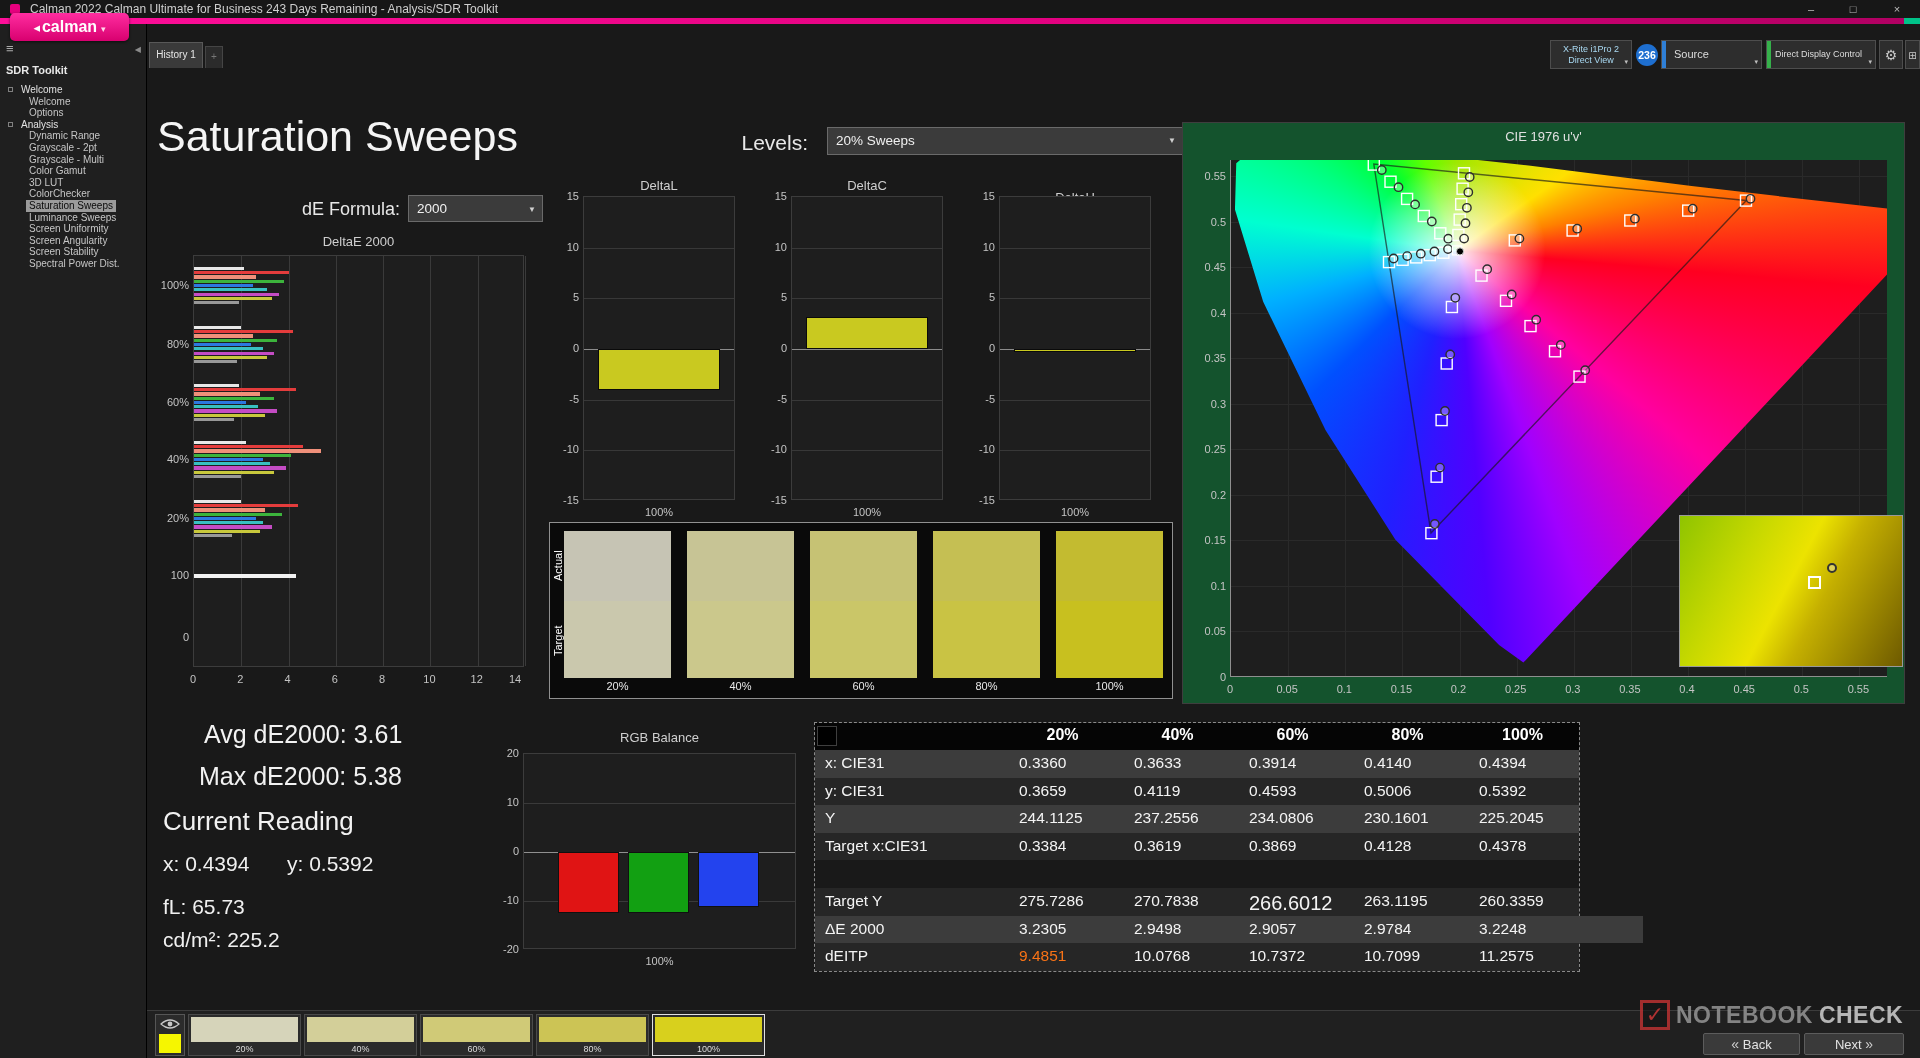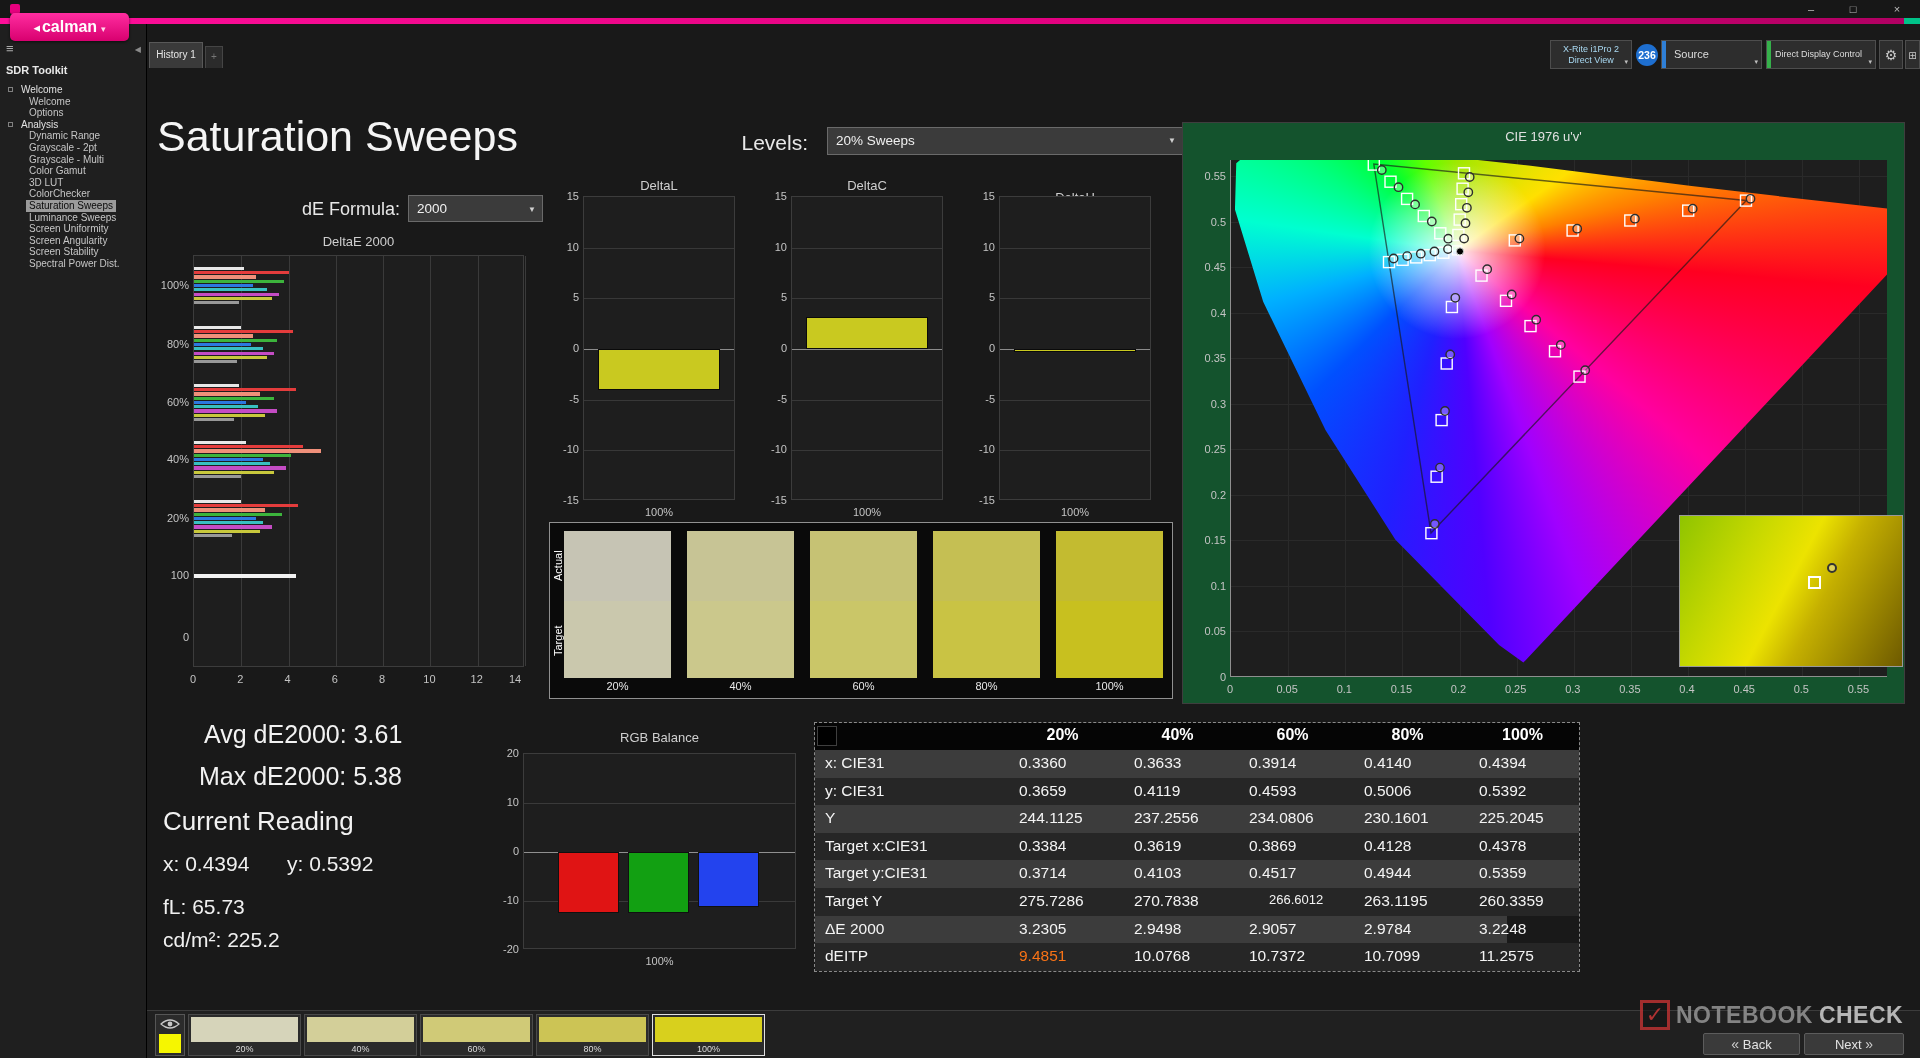--- a/index.html
+++ b/index.html
@@ -76,20 +76,21 @@
   .navbtn{position:absolute;top:1033px;height:22px;background:#3a3a3a;border:1px solid #5c5c5c;border-radius:2px;color:#e2e2e2;font-size:13px;line-height:20px;text-align:center;z-index:31;}
   #back-btn{left:1703px;width:97px;} #next-btn{left:1804px;width:100px;}
   .chev{color:#cfcfcf;font-size:14px;}
 </style>
 </head>
 <body>
 
 <div id="root">
   <div id="titlebar">
     <span id="tb-icon"></span>
+    <span id="tb-title">Calman 2022 Calman Ultimate for Business 243 Days Remaining  - Analysis/SDR Toolkit</span>
     <span id="tb-min" class="tbb">–</span>
     <span id="tb-max" class="tbb">□</span>
     <span id="tb-close" class="tbb">×</span>
   </div>
   <div id="accent">
       <span id="accent-end"></span>
     </div>
 
   <div id="logo-btn">
     <span id="logo-mark">◂</span><span>calman</span><span id="logo-arrow">▾</span>
@@ -516,37 +517,29 @@
         <div style="position: absolute; left: 664px; top: 4px; font-size: 15.5px; color: rgb(244, 244, 244);">225.2045</div>
       </div>
       <div style="position: absolute; left: 0px; top: 109.8px; width: 764px; height: 27.6px; background: rgb(38, 38, 38);">
         <div style="position: absolute; left: 10px; top: 4px; font-size: 15.5px; color: rgb(244, 244, 244);">Target x:CIE31</div>
         <div style="position: absolute; left: 204px; top: 4px; font-size: 15.5px; color: rgb(244, 244, 244);">0.3384</div>
         <div style="position: absolute; left: 319px; top: 4px; font-size: 15.5px; color: rgb(244, 244, 244);">0.3619</div>
         <div style="position: absolute; left: 434px; top: 4px; font-size: 15.5px; color: rgb(244, 244, 244);">0.3869</div>
         <div style="position: absolute; left: 549px; top: 4px; font-size: 15.5px; color: rgb(244, 244, 244);">0.4128</div>
         <div style="position: absolute; left: 664px; top: 4px; font-size: 15.5px; color: rgb(244, 244, 244);">0.4378</div>
       </div>
-      <div style="position: absolute; left: 0px; top: 137.4px; width: 764px; height: 27.6px; background: rgb(60, 60, 60);">
-        <div style="position: absolute; left: 10px; top: 4px; font-size: 15.5px; color: rgb(244, 244, 244);">Target y:CIE31</div>
-        <div style="position: absolute; left: 204px; top: 4px; font-size: 15.5px; color: rgb(244, 244, 244);">0.3714</div>
-        <div style="position: absolute; left: 319px; top: 4px; font-size: 15.5px; color: rgb(244, 244, 244);">0.4103</div>
-        <div style="position: absolute; left: 434px; top: 4px; font-size: 15.5px; color: rgb(244, 244, 244);">0.4517</div>
-        <div style="position: absolute; left: 549px; top: 4px; font-size: 15.5px; color: rgb(244, 244, 244);">0.4944</div>
-        <div style="position: absolute; left: 664px; top: 4px; font-size: 15.5px; color: rgb(244, 244, 244);">0.5359</div>
-      </div>
       <div style="position: absolute; left: 0px; top: 165px; width: 764px; height: 27.6px; background: rgb(38, 38, 38);">
         <div style="position: absolute; left: 10px; top: 4px; font-size: 15.5px; color: rgb(244, 244, 244);">Target Y</div>
         <div style="position: absolute; left: 204px; top: 4px; font-size: 15.5px; color: rgb(244, 244, 244);">275.7286</div>
         <div style="position: absolute; left: 319px; top: 4px; font-size: 15.5px; color: rgb(244, 244, 244);">270.7838</div>
-        <div style="position: absolute; left: 454px; top: 4px; font-size: 13px; color: rgb(244, 244, 244);">266.6012</div>
+        <div style="position: absolute; left: 434px; top: 4px; font-size: 20px; color: rgb(244, 244, 244);">266.6012</div>
         <div style="position: absolute; left: 549px; top: 4px; font-size: 15.5px; color: rgb(244, 244, 244);">263.1195</div>
         <div style="position: absolute; left: 664px; top: 4px; font-size: 15.5px; color: rgb(244, 244, 244);">260.3359</div>
       </div>
-      <div style="position: absolute; left: 0px; top: 192.6px; width: 692px; height: 27.6px; background: rgb(60, 60, 60);">
+      <div style="position: absolute; left: 0px; top: 192.6px; width: 828px; height: 27.6px; background: rgb(60, 60, 60);">
         <div style="position: absolute; left: 10px; top: 4px; font-size: 15.5px; color: rgb(244, 244, 244);">ΔE 2000</div>
         <div style="position: absolute; left: 204px; top: 4px; font-size: 15.5px; color: rgb(244, 244, 244);">3.2305</div>
         <div style="position: absolute; left: 319px; top: 4px; font-size: 15.5px; color: rgb(244, 244, 244);">2.9498</div>
         <div style="position: absolute; left: 434px; top: 4px; font-size: 15.5px; color: rgb(244, 244, 244);">2.9057</div>
         <div style="position: absolute; left: 549px; top: 4px; font-size: 15.5px; color: rgb(244, 244, 244);">2.9784</div>
         <div style="position: absolute; left: 664px; top: 4px; font-size: 15.5px; color: rgb(244, 244, 244);">3.2248</div>
       </div>
       <div style="position: absolute; left: 0px; top: 220.2px; width: 764px; height: 27.6px; background: rgb(38, 38, 38);">
         <div style="position: absolute; left: 10px; top: 4px; font-size: 15.5px; color: rgb(244, 244, 244);">dEITP</div>
         <div style="position: absolute; left: 204px; top: 4px; font-size: 15.5px; color: #f97316;">9.4851</div>

